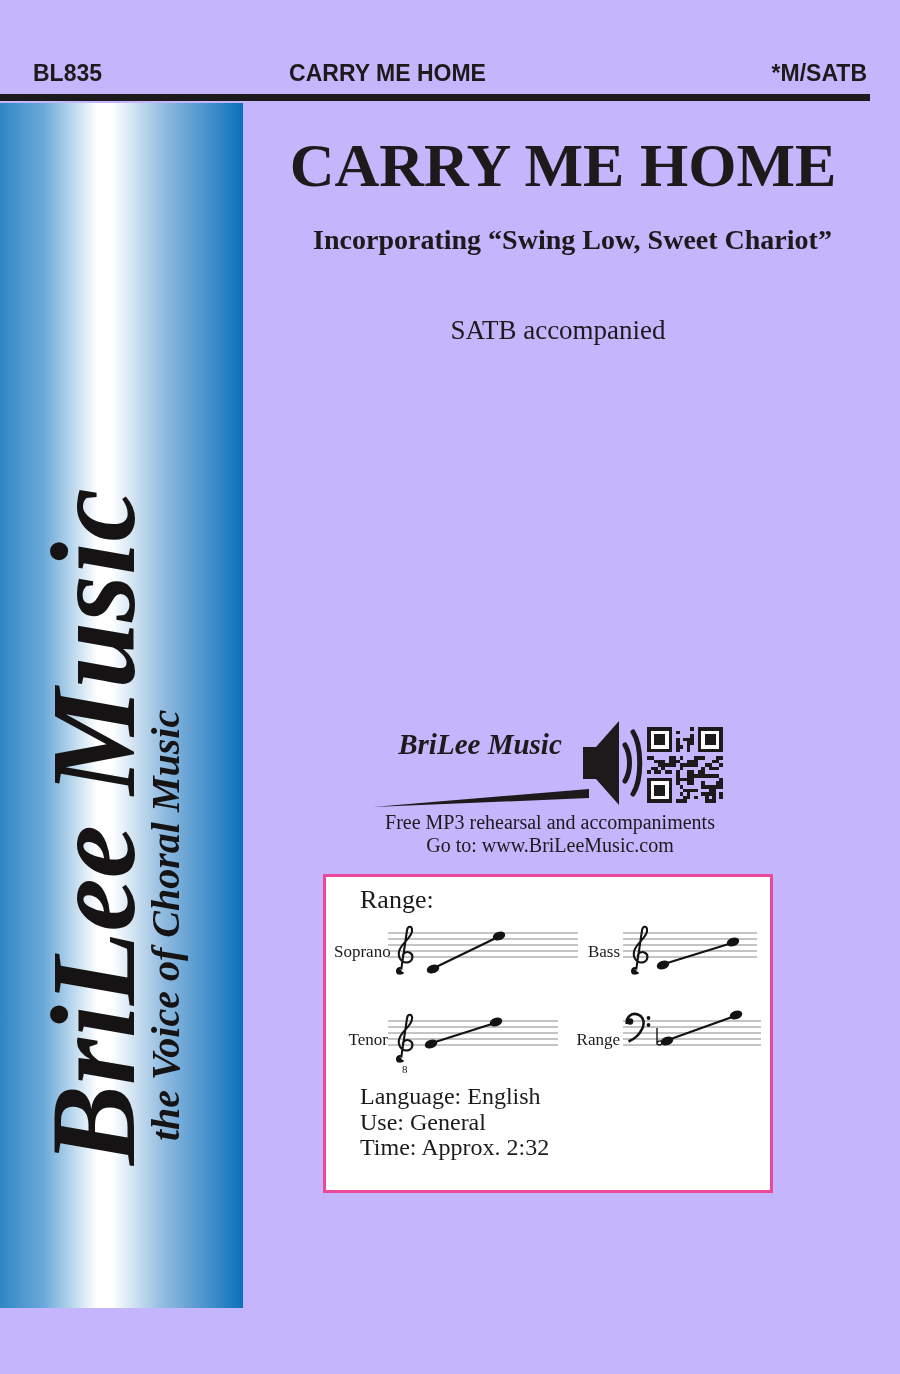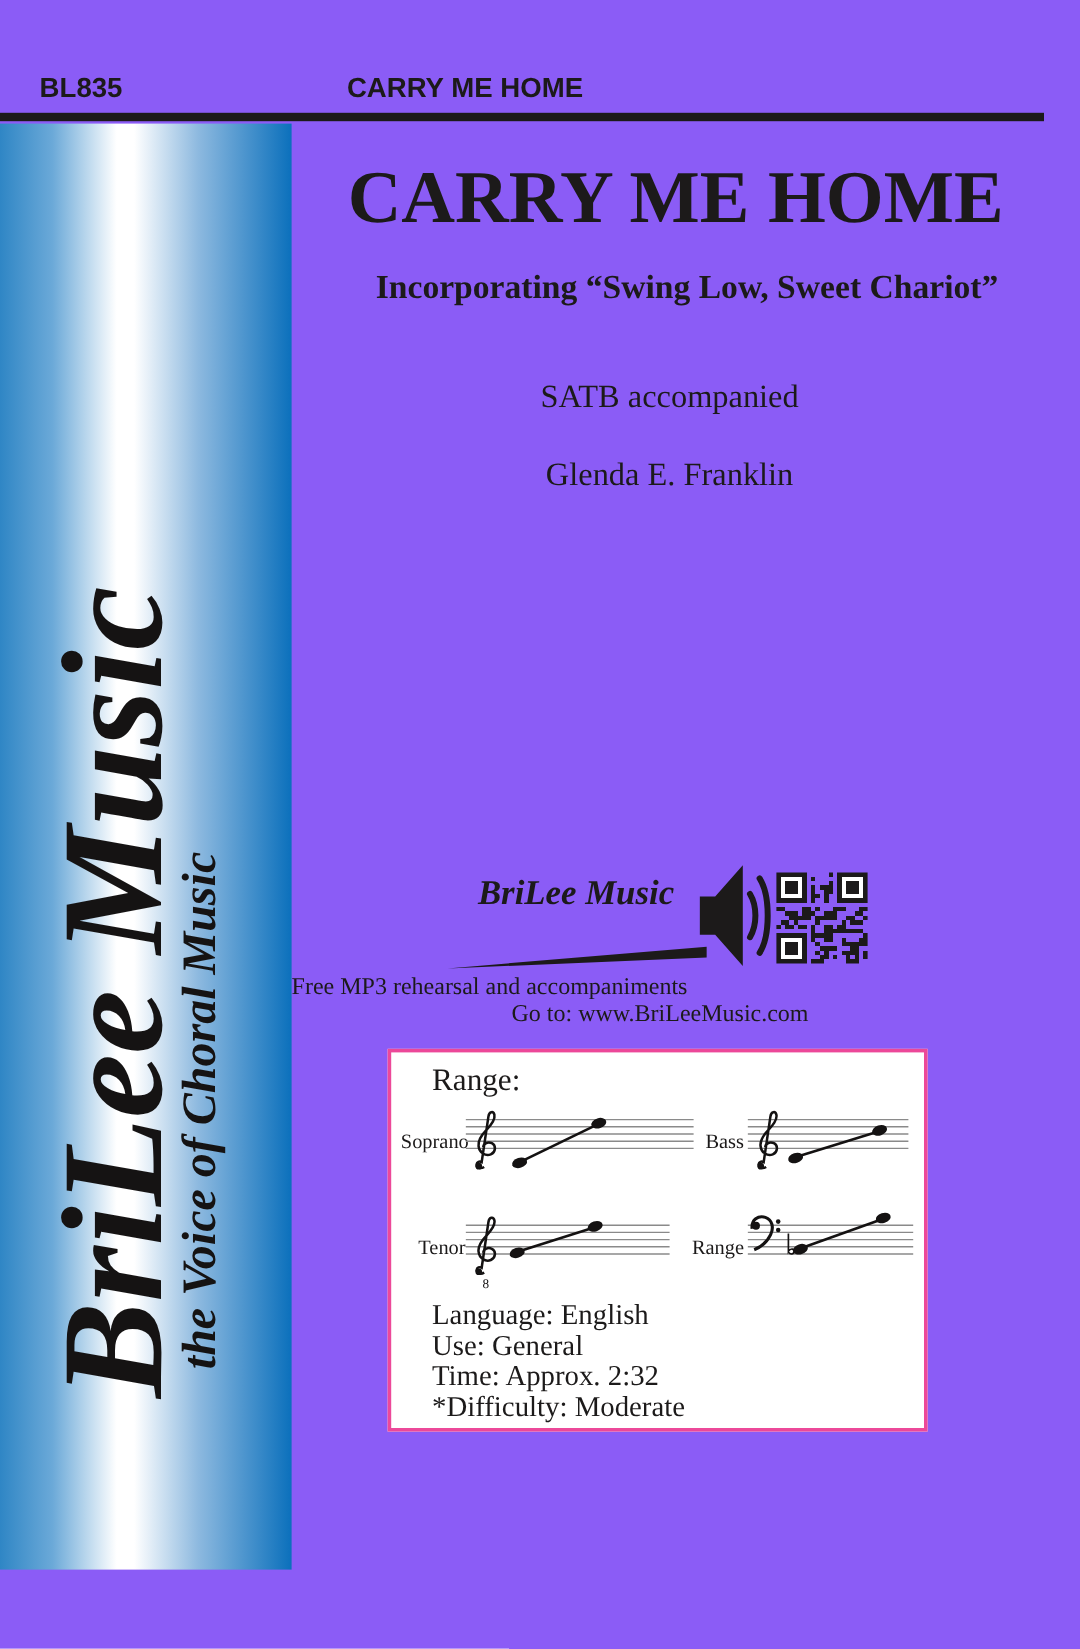--- a/index.html
+++ b/index.html
@@ -1,19 +1,19 @@
 <!DOCTYPE html>
 <html><head>
 <meta charset="utf-8">
 <style>
   * { margin:0; padding:0; box-sizing:border-box; }
   html,body { background:#ffffff; }
   .page {
     position:relative; width:900px; height:1374px; margin:0 auto;
-    background:#8b5cf6; overflow:hidden;
+    background:#c4b5fd; overflow:hidden;
     font-family:"Liberation Serif","DejaVu Serif",serif; color:#1c1a1a;
   }
   
   .hdr-text {
     position:absolute; top:60px; font-family:"Liberation Sans","DejaVu Sans",sans-serif;
     font-weight:bold; font-size:23px; color:#1c1a1a; white-space:nowrap;
   }
   .hdr-catalog { left:33px; }
   .hdr-title   { left:240px; width:295px; text-align:center; }
   .hdr-voicing { left:600px; width:267px; text-align:right; }
@@ -57,21 +57,21 @@
     position:absolute; left:0; top:13px; width:230px; text-align:center;
     font-style:italic; font-weight:bold; font-size:29px; white-space:nowrap;
   }
   .logo-pbp {
     position:absolute; left:0; top:38px; width:230px; text-align:center;
     font-weight:bold; font-size:35px; white-space:nowrap;
   }
   .logo-swoosh { position:absolute; left:8px; top:73px; }
   .logo-speaker { position:absolute; left:218px; top:4px; }
   .logo-qr { position:absolute; left:282px; top:12px; }
-  .mp3-line  { position:absolute; left:243px; top:811px; width:614px; text-align:left; font-size:20px; }
+  .mp3-line  { position:absolute; left:243px; top:811px; width:614px; text-align:center; font-size:20px; }
   .goto-line { position:absolute; left:243px; top:834px; width:614px; text-align:center; font-size:20px; }
 
   
   .range-box {
     position:absolute; left:323px; top:874px; width:450px; height:319px;
     border:3px solid #ec4899; background:#ffffff;
   }
   .range-heading { position:absolute; left:34px; top:8px; font-size:26px; }
   .voice-label { position:absolute; font-size:17px; text-align:right; white-space:nowrap; }
   .lbl-soprano { left:8px;  top:65px;  width:54px; }
@@ -86,31 +86,31 @@
   .range-details { position:absolute; left:34px; top:194px; font-size:24px; line-height:25.5px;margin-top:13px; }
   .range-details div { white-space:nowrap; }
 </style>
 </head>
 <body>
 
 <div class="page">
 
   <div class="hdr-text hdr-catalog">BL835</div>
   <div class="hdr-text hdr-title">CARRY ME HOME</div>
+  <div class="hdr-text hdr-voicing">*M/SATB</div>
   <div class="hdr-rule"></div>
 
   <div class="sidebar">
     <div class="brand-big">BriLee Music</div>
     <div class="brand-small">the Voice of Choral Music</div>
   </div>
 
   <div class="main-title">CARRY ME HOME</div>
   <div class="main-subtitle">Incorporating “Swing Low, Sweet Chariot”</div>
   <div class="main-voicing">SATB accompanied</div>
-  <div class="main-composer">Glenda E. Franklin</div>
 
   <div class="logo-wrap">
     <div class="logo-brilee">BriLee Music</div>
     <svg class="logo-swoosh" width="216" height="20" viewBox="0 0 216 20">
       <polygon points="0,19 216,1 216,10" fill="#1c1a1a"></polygon>
     </svg>
     <svg class="logo-speaker" width="62" height="88" viewBox="0 0 62 88">
       <path d="M0,28 L13,28 L13,60 L0,60 Z M13,28 L36,2 L36,86 L13,60 Z" fill="#1c1a1a"></path>
       <path d="M42,26 C48,36 48,52 42,62" stroke="#1c1a1a" stroke-width="5" fill="none" stroke-linecap="round"></path>
       <path d="M50,13 C59,27 59,61 50,75" stroke="#1c1a1a" stroke-width="5" fill="none" stroke-linecap="round"></path>
@@ -329,17 +329,16 @@
       </g>
       <line x1="45" y1="31" x2="112" y2="7" stroke="#141212" stroke-width="2.2"></line>
       <ellipse cx="44" cy="32" rx="6.4" ry="4.2" transform="rotate(-18 44 32)" fill="#141212"></ellipse>
       <ellipse cx="113" cy="6" rx="6.4" ry="4.2" transform="rotate(-18 113 6)" fill="#141212"></ellipse>
     </svg>
 
     <div class="range-details">
       <div>Language: English</div>
       <div>Use: General</div>
       <div>Time: Approx. 2:32</div>
-      <div>*Difficulty: Moderate</div>
     </div>
   </div>
 
 </div>
 
 </body></html>

